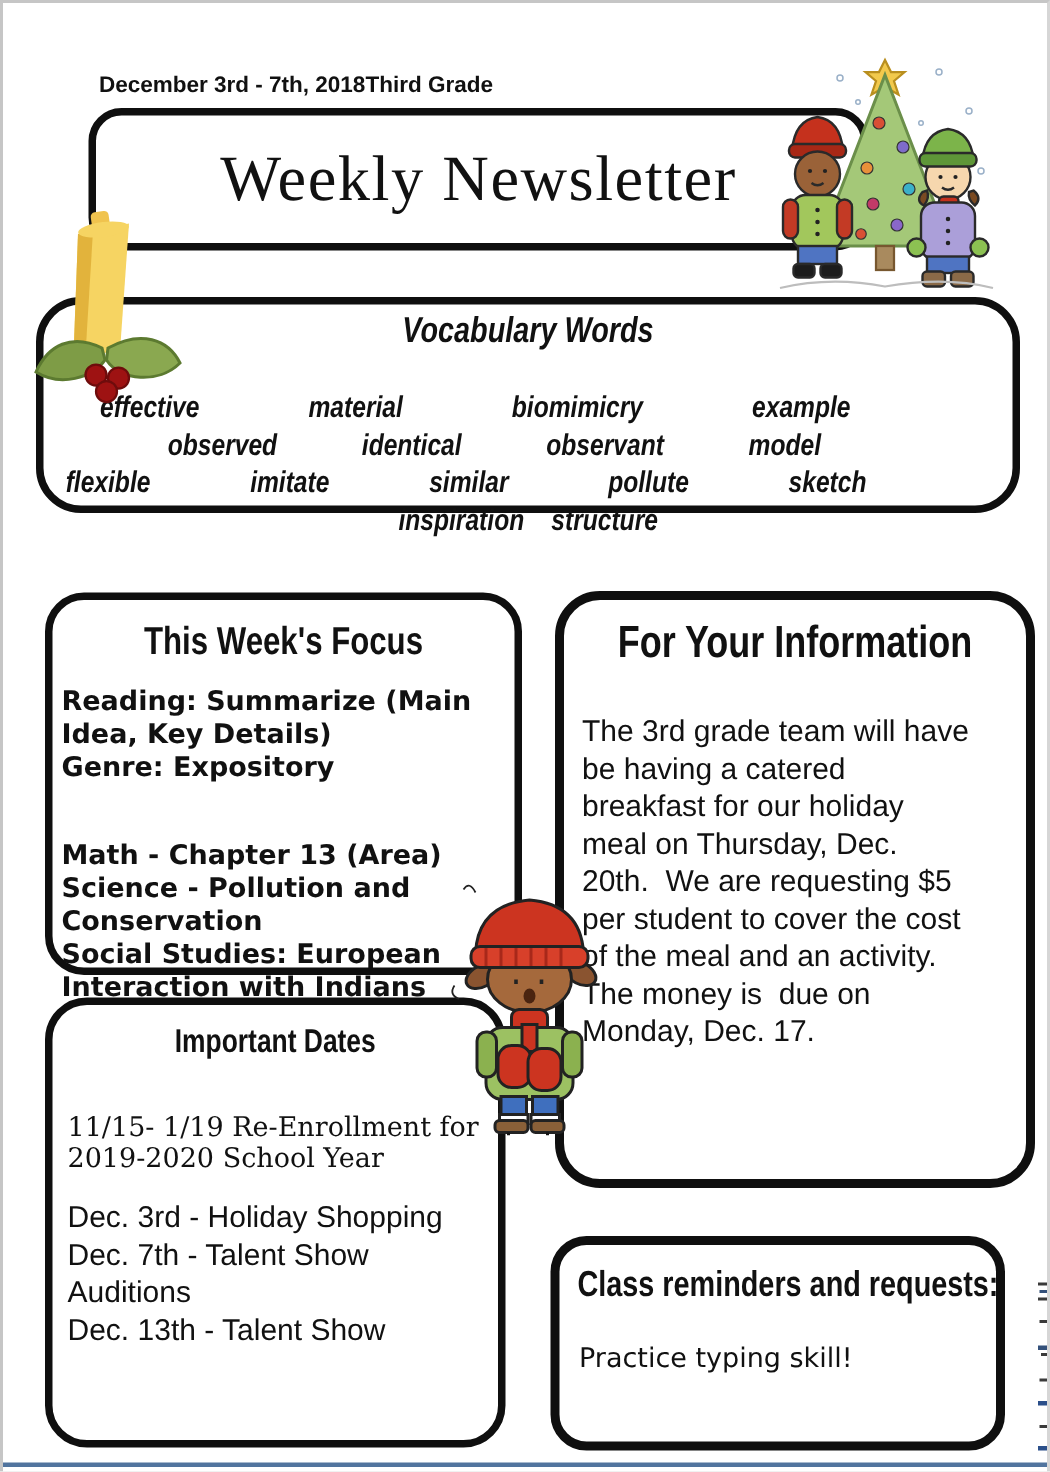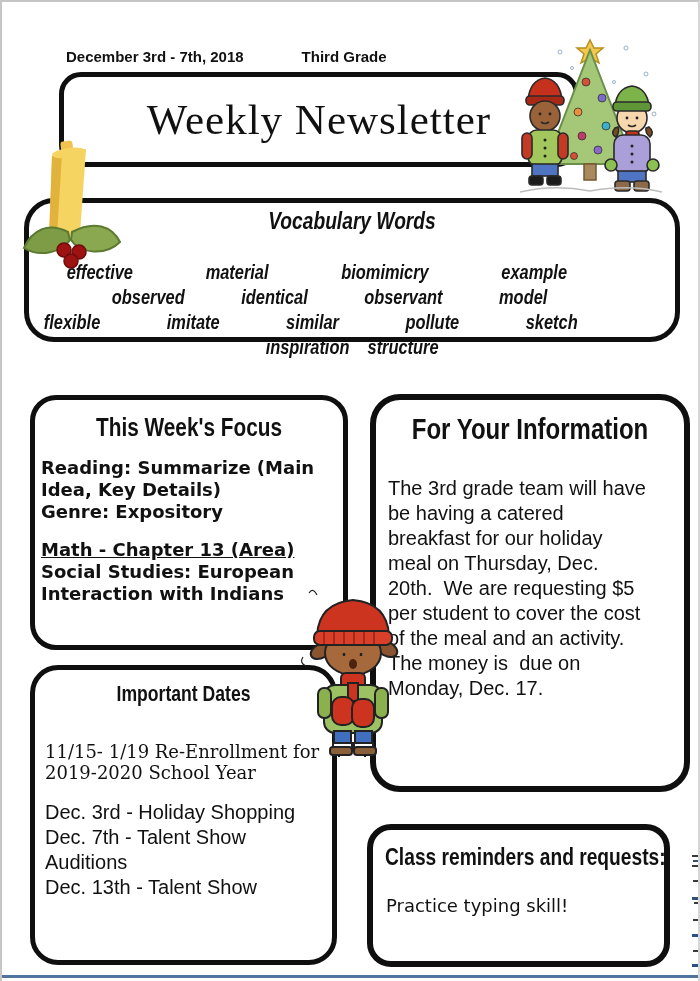--- a/index.html
+++ b/index.html
@@ -14,21 +14,21 @@
   .box{
     position:absolute;background:#fff;border:5px solid #0f0f0f;
     border-radius:28px;box-sizing:border-box;
   }
   
   .cond{display:block;font-weight:bold;transform-origin:0 50%;white-space:nowrap;}
   .cond-center{width:125%;transform:scaleX(0.8);text-align:center;}
   .cond-left{width:125%;transform:scaleX(0.8);text-align:left;}
 
   
-  .header-meta{left:64px;top:46px;display:flex;gap:58px;font-weight:bold;font-size:15px;justify-content:flex-end;}
+  .header-meta{left:64px;top:46px;display:flex;font-weight:bold;font-size:15px;justify-content:flex-end;}
   .title-box{left:57px;top:70px;width:520px;height:95px;border-radius:22px;border-width:5px;
     display:flex;align-items:center;justify-content:center;}
   .title-text{font-family:"Liberation Serif",serif;font-size:43px;letter-spacing:1px;}
 
   
   .vocab-box{left:22px;top:196px;width:656px;height:144px;border-radius:30px;}
   .vocab-head{font-size:24px;margin-top:4px;font-style:italic;}
   .vrows{margin-top:27px;}
   .vrow{
     display:flex;justify-content:space-between;align-items:baseline;
@@ -40,21 +40,21 @@
   .vrow2{padding-left:101px;padding-right:156px;}
   .vrow3{padding-left:18px;padding-right:119px;}
   .vrow4{justify-content:center;gap:22px;}
 
   
   .focus-box{left:28px;top:393px;width:318px;height:255px;border-radius:26px;}
   .focus-head{font-size:26px;margin-top:12px;}
   .focus-body{margin-top:14px;padding:0 4px 0 6px;font-family:"DejaVu Sans",sans-serif;
     font-weight:bold;font-size:18px;line-height:22px;}
   .focus-body .fp{margin:0;}
-  .focus-body .fp.gap{margin-top:16px;text-decoration:underline;}
+  .focus-body .fp.gap{margin-top:37px;}
 
   
   .fyi-box{left:368px;top:392px;width:320px;height:398px;border-radius:30px;border-width:6px;}
   .fyi-head{font-size:30px;margin-top:12px;}
   .fyi-body{margin:30px 0 0 12px;width:258px;font-size:20px;line-height:25px;white-space:pre-wrap;}
 
   
   .dates-box{left:28px;top:663px;width:307px;height:300px;border-radius:28px;}
   .dates-head{font-size:22px;margin-top:11px;}
   .dates-highlight{margin:34px 4px 0 10px;font-family:"DejaVu Serif",serif;
@@ -199,20 +199,21 @@
       </div>
     </div>
   </div>
 
   <div class="box focus-box">
     <span class="cond cond-center focus-head">This Week's Focus</span>
     <div class="focus-body">
       <p class="fp">Reading: Summarize (Main Idea, Key Details)</p>
       <p class="fp">Genre: Expository</p>
       <p class="fp gap">Math - Chapter 13 (Area)</p>
+      <p class="fp">Science - Pollution and Conservation</p>
       <p class="fp">Social Studies: European Interaction with Indians</p>
     </div>
   </div>
 
   <div class="box fyi-box">
     <span class="cond cond-center fyi-head">For Your Information</span>
     <div class="fyi-body">The 3rd grade team will have be having a catered breakfast for our holiday meal on Thursday, Dec. 20th.  We are requesting $5 per student to cover the cost of the meal and an activity.  The money is  due on Monday, Dec. 17.</div>
   </div>
 
   <div class="box dates-box">

